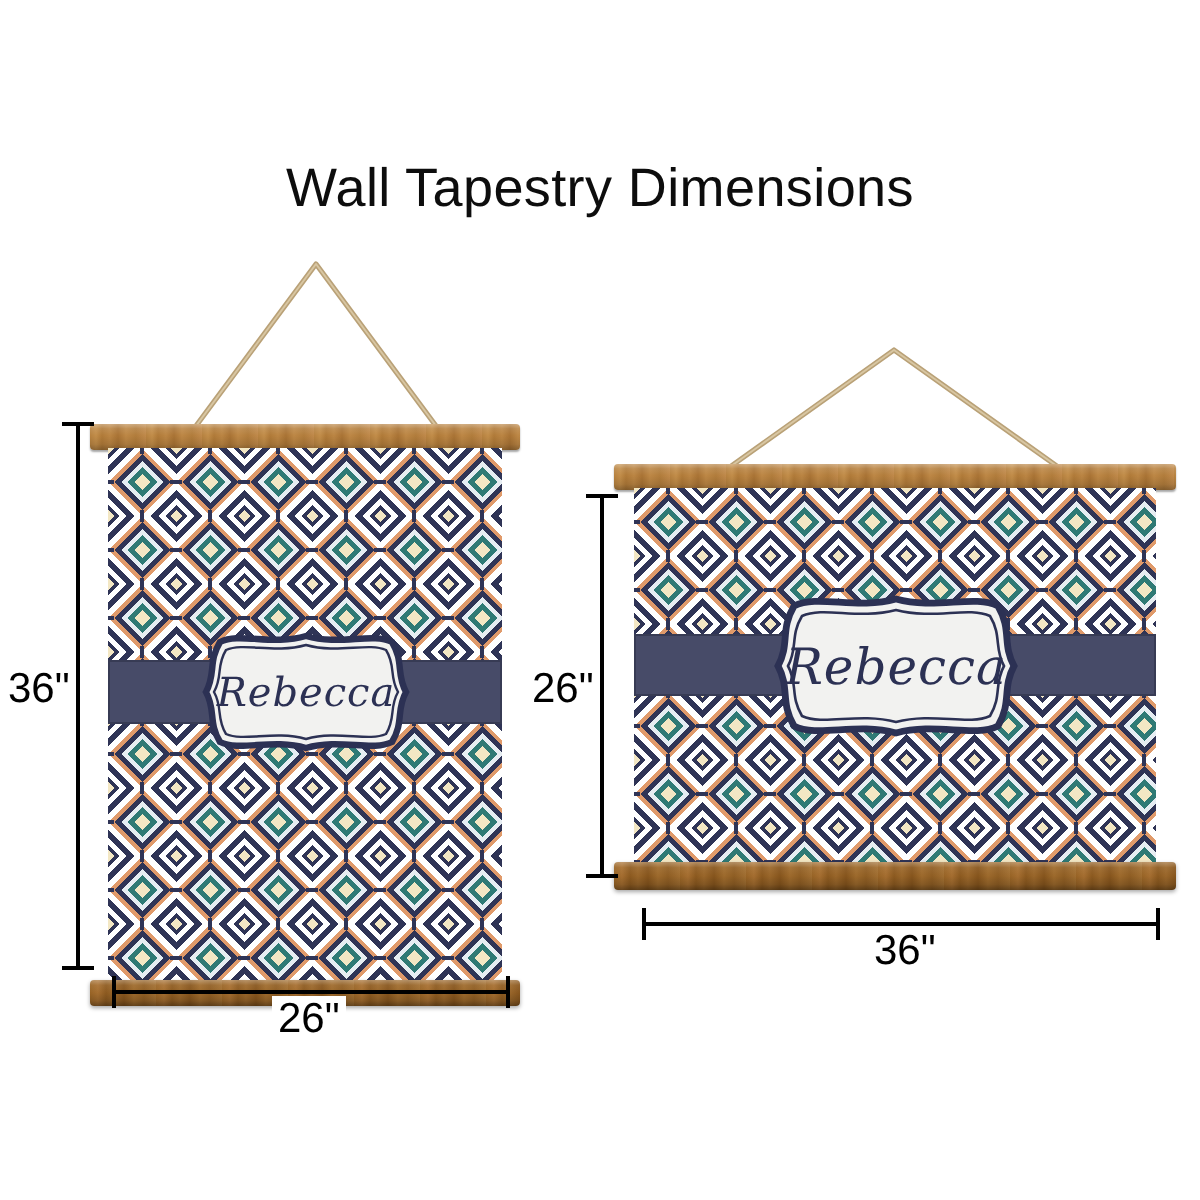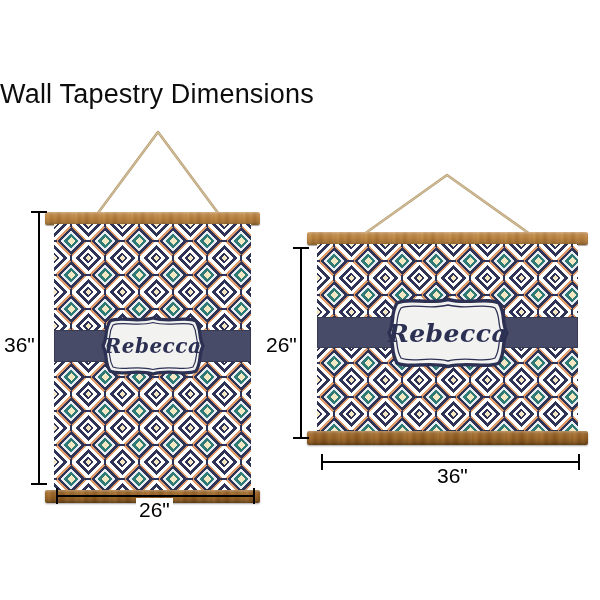--- a/index.html
+++ b/index.html
@@ -21,20 +21,21 @@
     left: 0; top: 0;
     width: 600px; height: 600px;
   }
 
   
   .page-title {
     position: absolute;
     left: 0;
     top: 79px;
     width: 600px;
+    text-align: center;
     font-size: 27px;
     font-weight: 400;
     letter-spacing: 0.2px;
     color: #0d0d0d;
     font-family: "Liberation Sans", sans-serif;
   }
 
   
   .tapestry {
     position: absolute;
@@ -111,21 +112,20 @@
     left: 0; top: 0;
     width: 100%; height: 100%;
     display: flex;
     align-items: center;
     justify-content: center;
     color: #2c3154;
     font-family: "DejaVu Serif", serif;
     font-style: italic;
     letter-spacing: 0.5px;
     white-space: nowrap;
-    font-weight: bold;
   }
 
   
   .dim {
     position: absolute;
   }
   .dim-line-v {
     position: absolute;
     width: 2px;
     background: #000;

